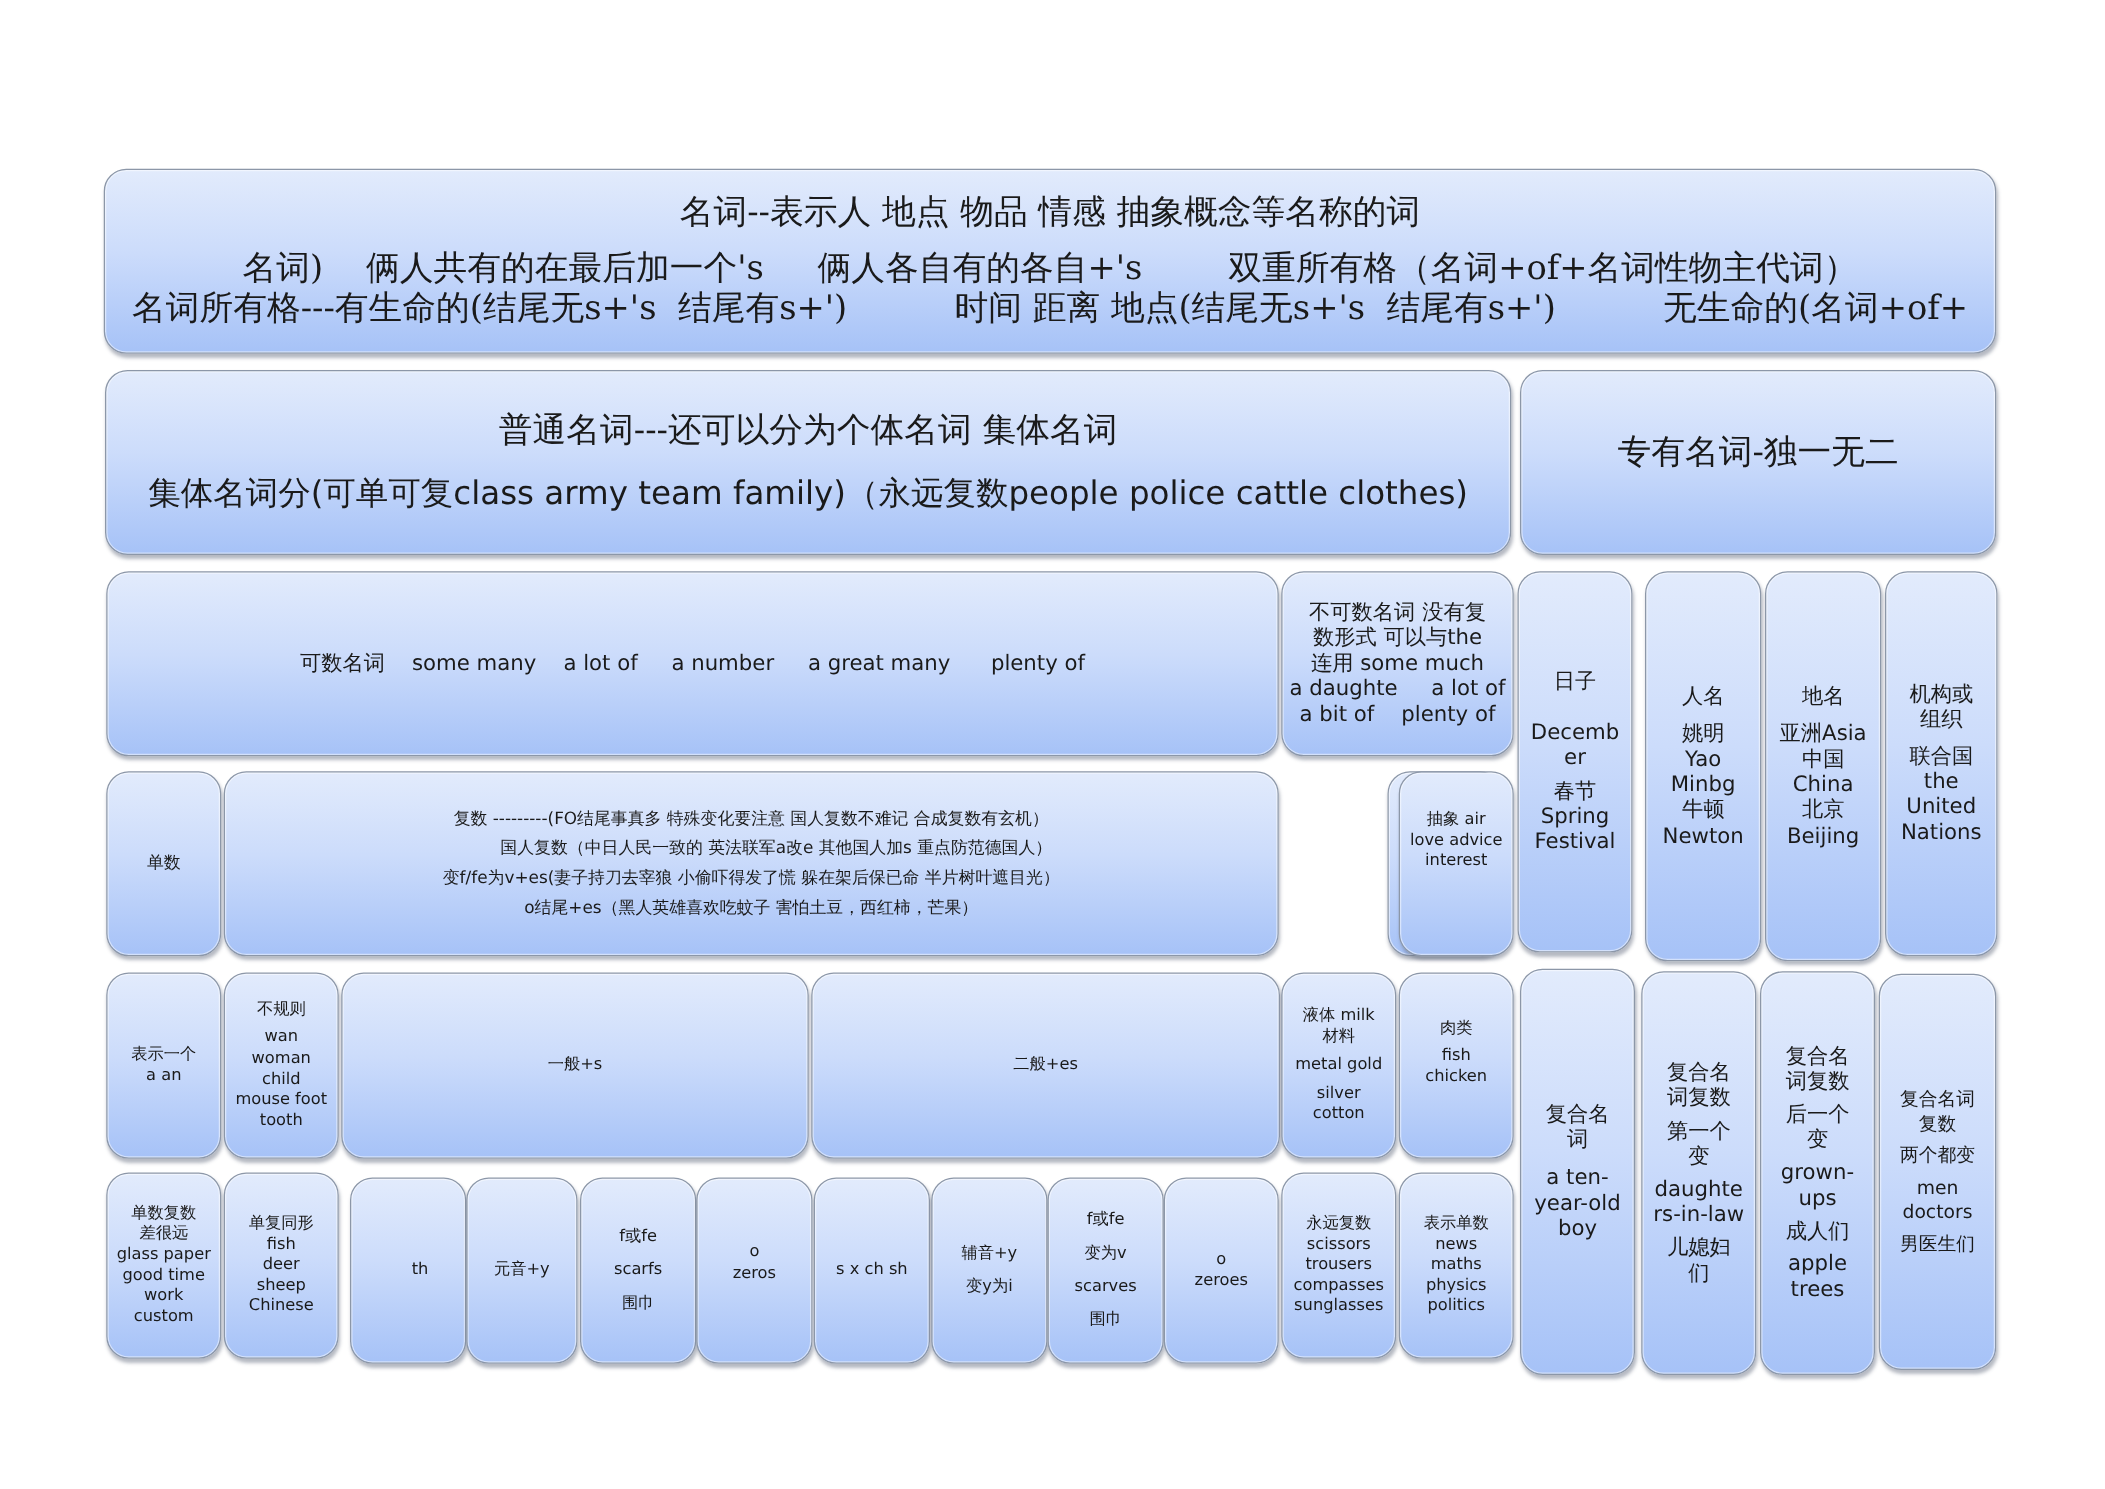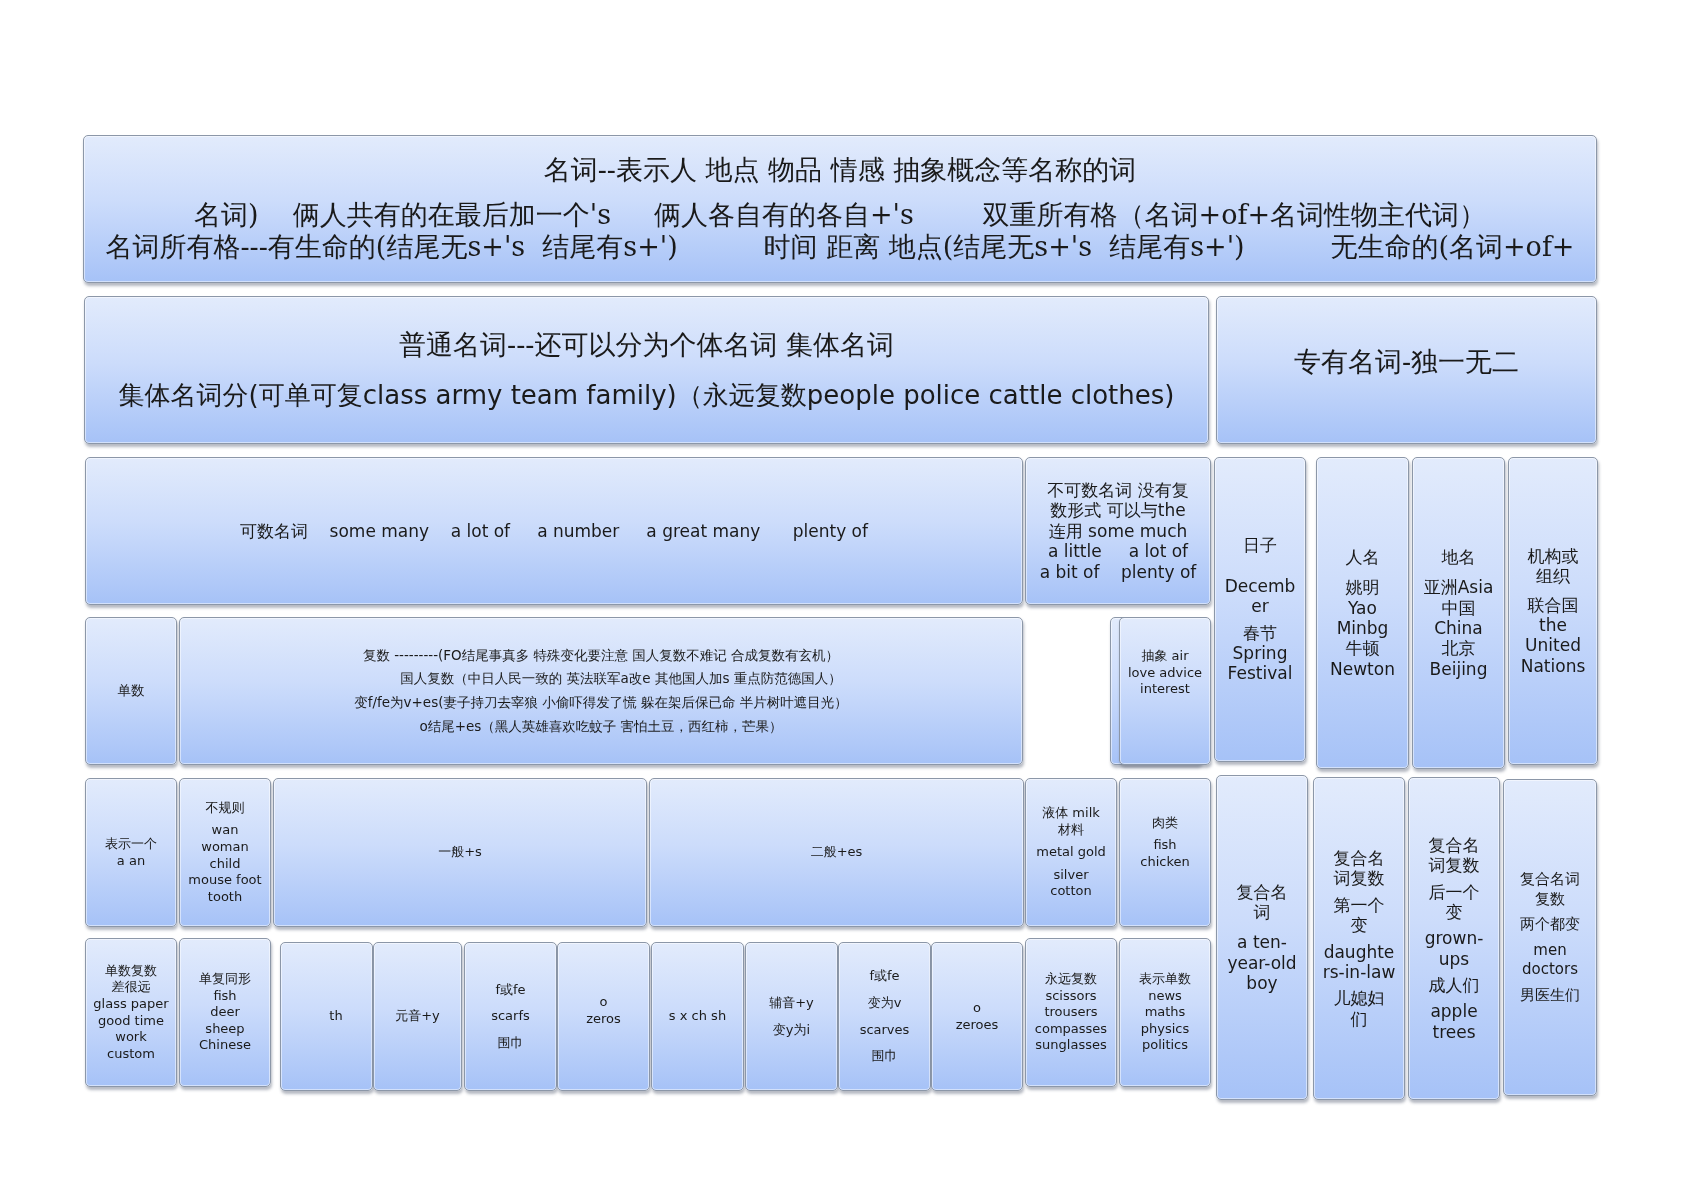--- a/index.html
+++ b/index.html
@@ -2,21 +2,21 @@
 <html><head>
 <meta charset="utf-8">
 <style>
   html, body { margin:0; padding:0; }
   body {
     width:1684px; height:1191px; background:#ffffff; position:relative; overflow:hidden;
     font-family:"DejaVu Sans","Liberation Sans",sans-serif; color:#1a1a1a;
   }
   .box {
     position:absolute; box-sizing:border-box;
-    border:1.5px solid #8c97a8; border-radius:5px;
+    border:1.5px solid #8c97a8; border-radius:18px;
     background:linear-gradient(to bottom,#e2ebfc 0%,#ccdcfb 45%,#a6c2f7 100%);
     box-shadow:1px 3px 3px rgba(90,100,120,0.45), inset 0 0 0 1px rgba(255,255,255,0.5);
     display:flex; flex-direction:column; align-items:center; justify-content:center;
     text-align:center; line-height:1.2;
   }
   .box span { display:block; }
   .big { font-size:27px; font-family:"DejaVu Serif","Liberation Serif",serif; }
   .big2 { font-size:26px; }
   .med { font-size:16px; }
   .mid { font-size:17px; }
@@ -42,21 +42,21 @@
   <span class="big" style="margin-bottom:16px;">专有名词-独一无二</span>
 </div>
 
 <div class="box" style="left:85px;top:457px;width:938px;height:148px;">
   <span class="mid" style="white-space:pre;">可数名词    some many    a lot of     a number     a great many      plenty of</span>
 </div>
 <div class="box" style="left:1025px;top:457px;width:186px;height:148px;">
   <span class="mid">不可数名词 没有复</span>
   <span class="mid">数形式 可以与the</span>
   <span class="mid">连用 some  much</span>
-  <span class="mid" style="white-space:pre;">a little     a lot of</span>
+  <span class="mid" style="white-space:pre;">a daughte     a lot of</span>
   <span class="mid" style="white-space:pre;">a bit of    plenty of</span>
 </div>
 
 <div class="box med gap6" style="left:1214px;top:457px;width:92px;height:305px;font-size:17px;">
   <span style="margin-bottom:20px;">日子</span>
   <span style="margin-top:0;">Decemb</span>
   <span style="margin-top:0;">er</span>
   <span>春节</span>
   <span style="margin-top:0;">Spring</span>
   <span style="margin-top:0;">Festival</span>

